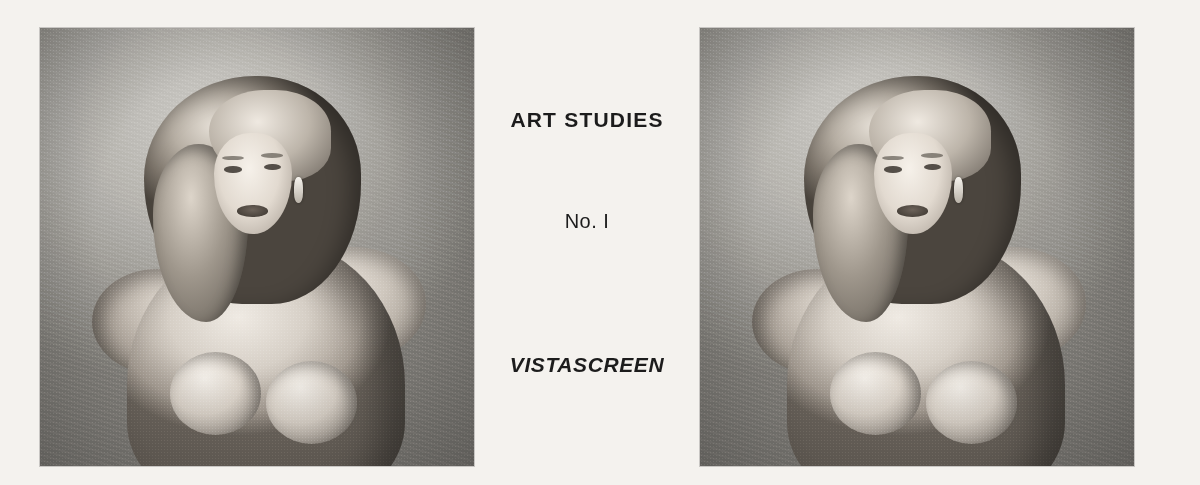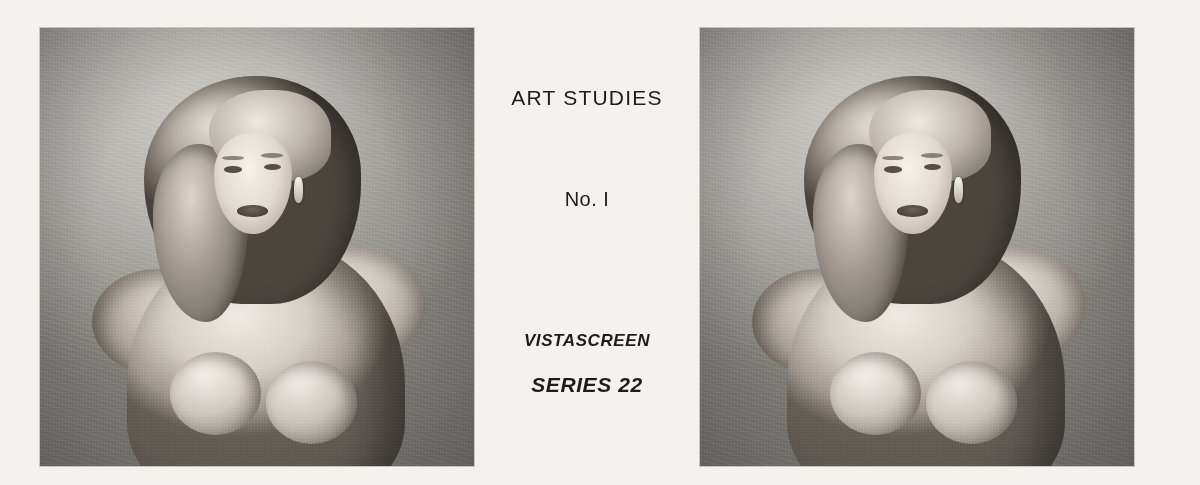--- a/index.html
+++ b/index.html
@@ -252,33 +252,33 @@
     left: 474px;
     top: 28px;
     width: 226px;
     height: 438px;
     display: flex;
     flex-direction: column;
     align-items: center;
     color: #1c1c1c;
   }
   .title {
-    margin-top: 58px;
+    margin-top: 80px;
     font-size: 21px;
-    font-weight: normal;
+    font-weight: bold;
     letter-spacing: 1.2px;
   }
   .number {
     margin-top: 78px;
     font-size: 20px;
     letter-spacing: 0.5px;
   }
   .brand {
     margin-top: 120px;
-    font-size: 17px;
+    font-size: 21px;
     font-weight: bold;
     font-style: italic;
     letter-spacing: 0.6px;
   }
   .series {
     margin-top: 22px;
     font-size: 21px;
     font-weight: bold;
     font-style: italic;
     letter-spacing: 0.6px;
@@ -310,21 +310,20 @@
       <div class="earring"></div>
     </div>
     <div class="vignette"></div>
     <div class="grain"></div>
   </div>
 
   <div class="center-col">
     <div class="title">ART STUDIES</div>
     <div class="number">No. I</div>
     <div class="brand">VISTASCREEN</div>
-    <div class="series">SERIES 22</div>
   </div>
 
   <div class="photo right">
     <div class="backdrop"></div>
     <div class="figure">
       <div class="shadow-body"></div>
       <div class="shoulder-l"></div>
       <div class="shoulder-r"></div>
       <div class="torso"></div>
       <div class="bust-l"></div>

